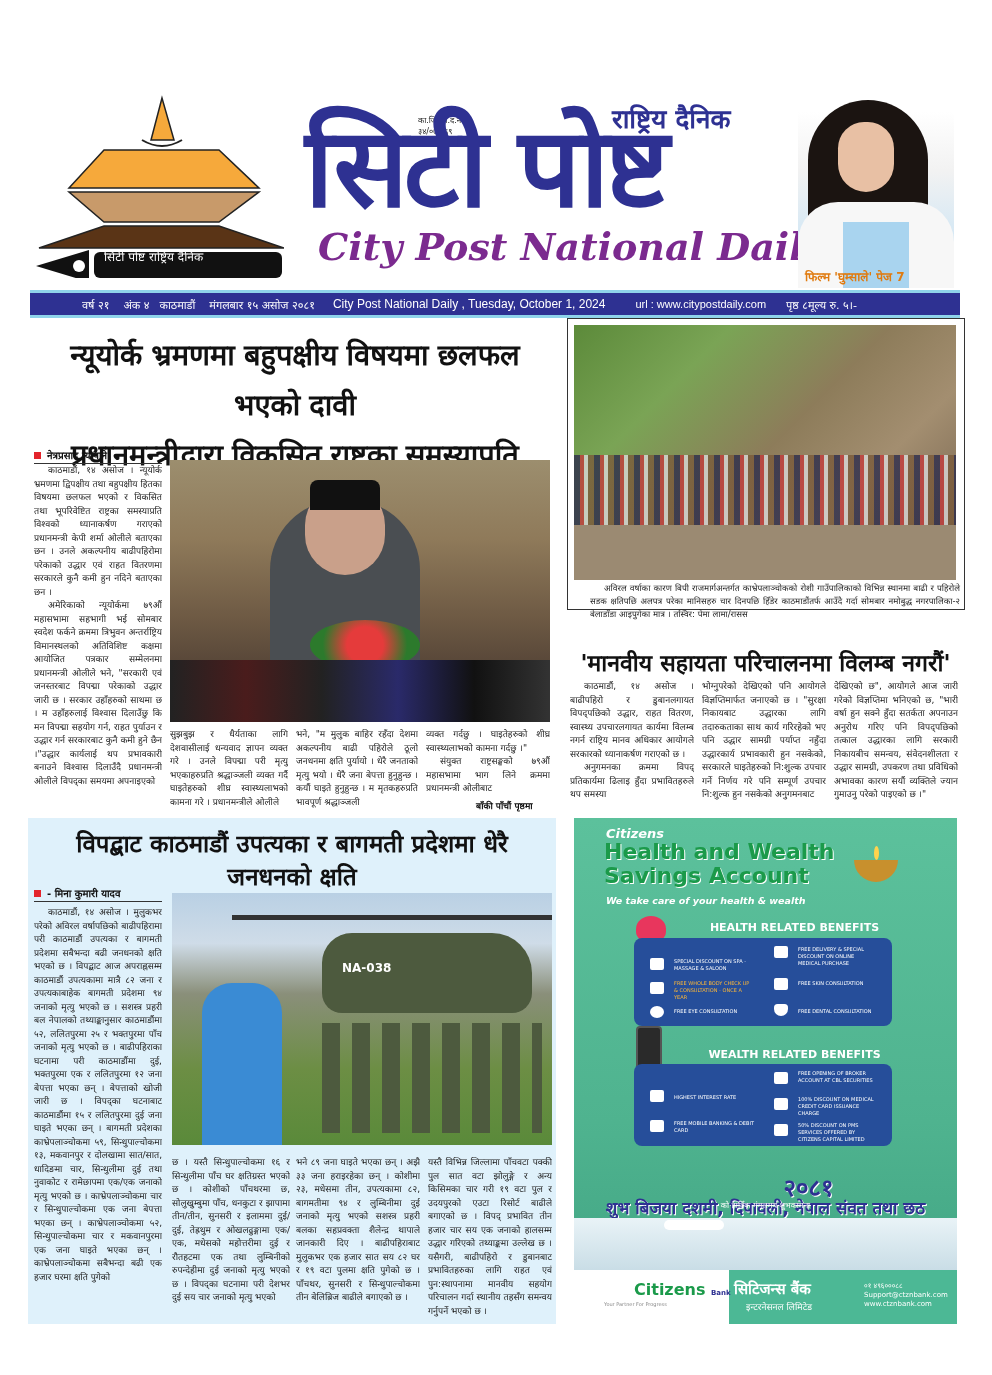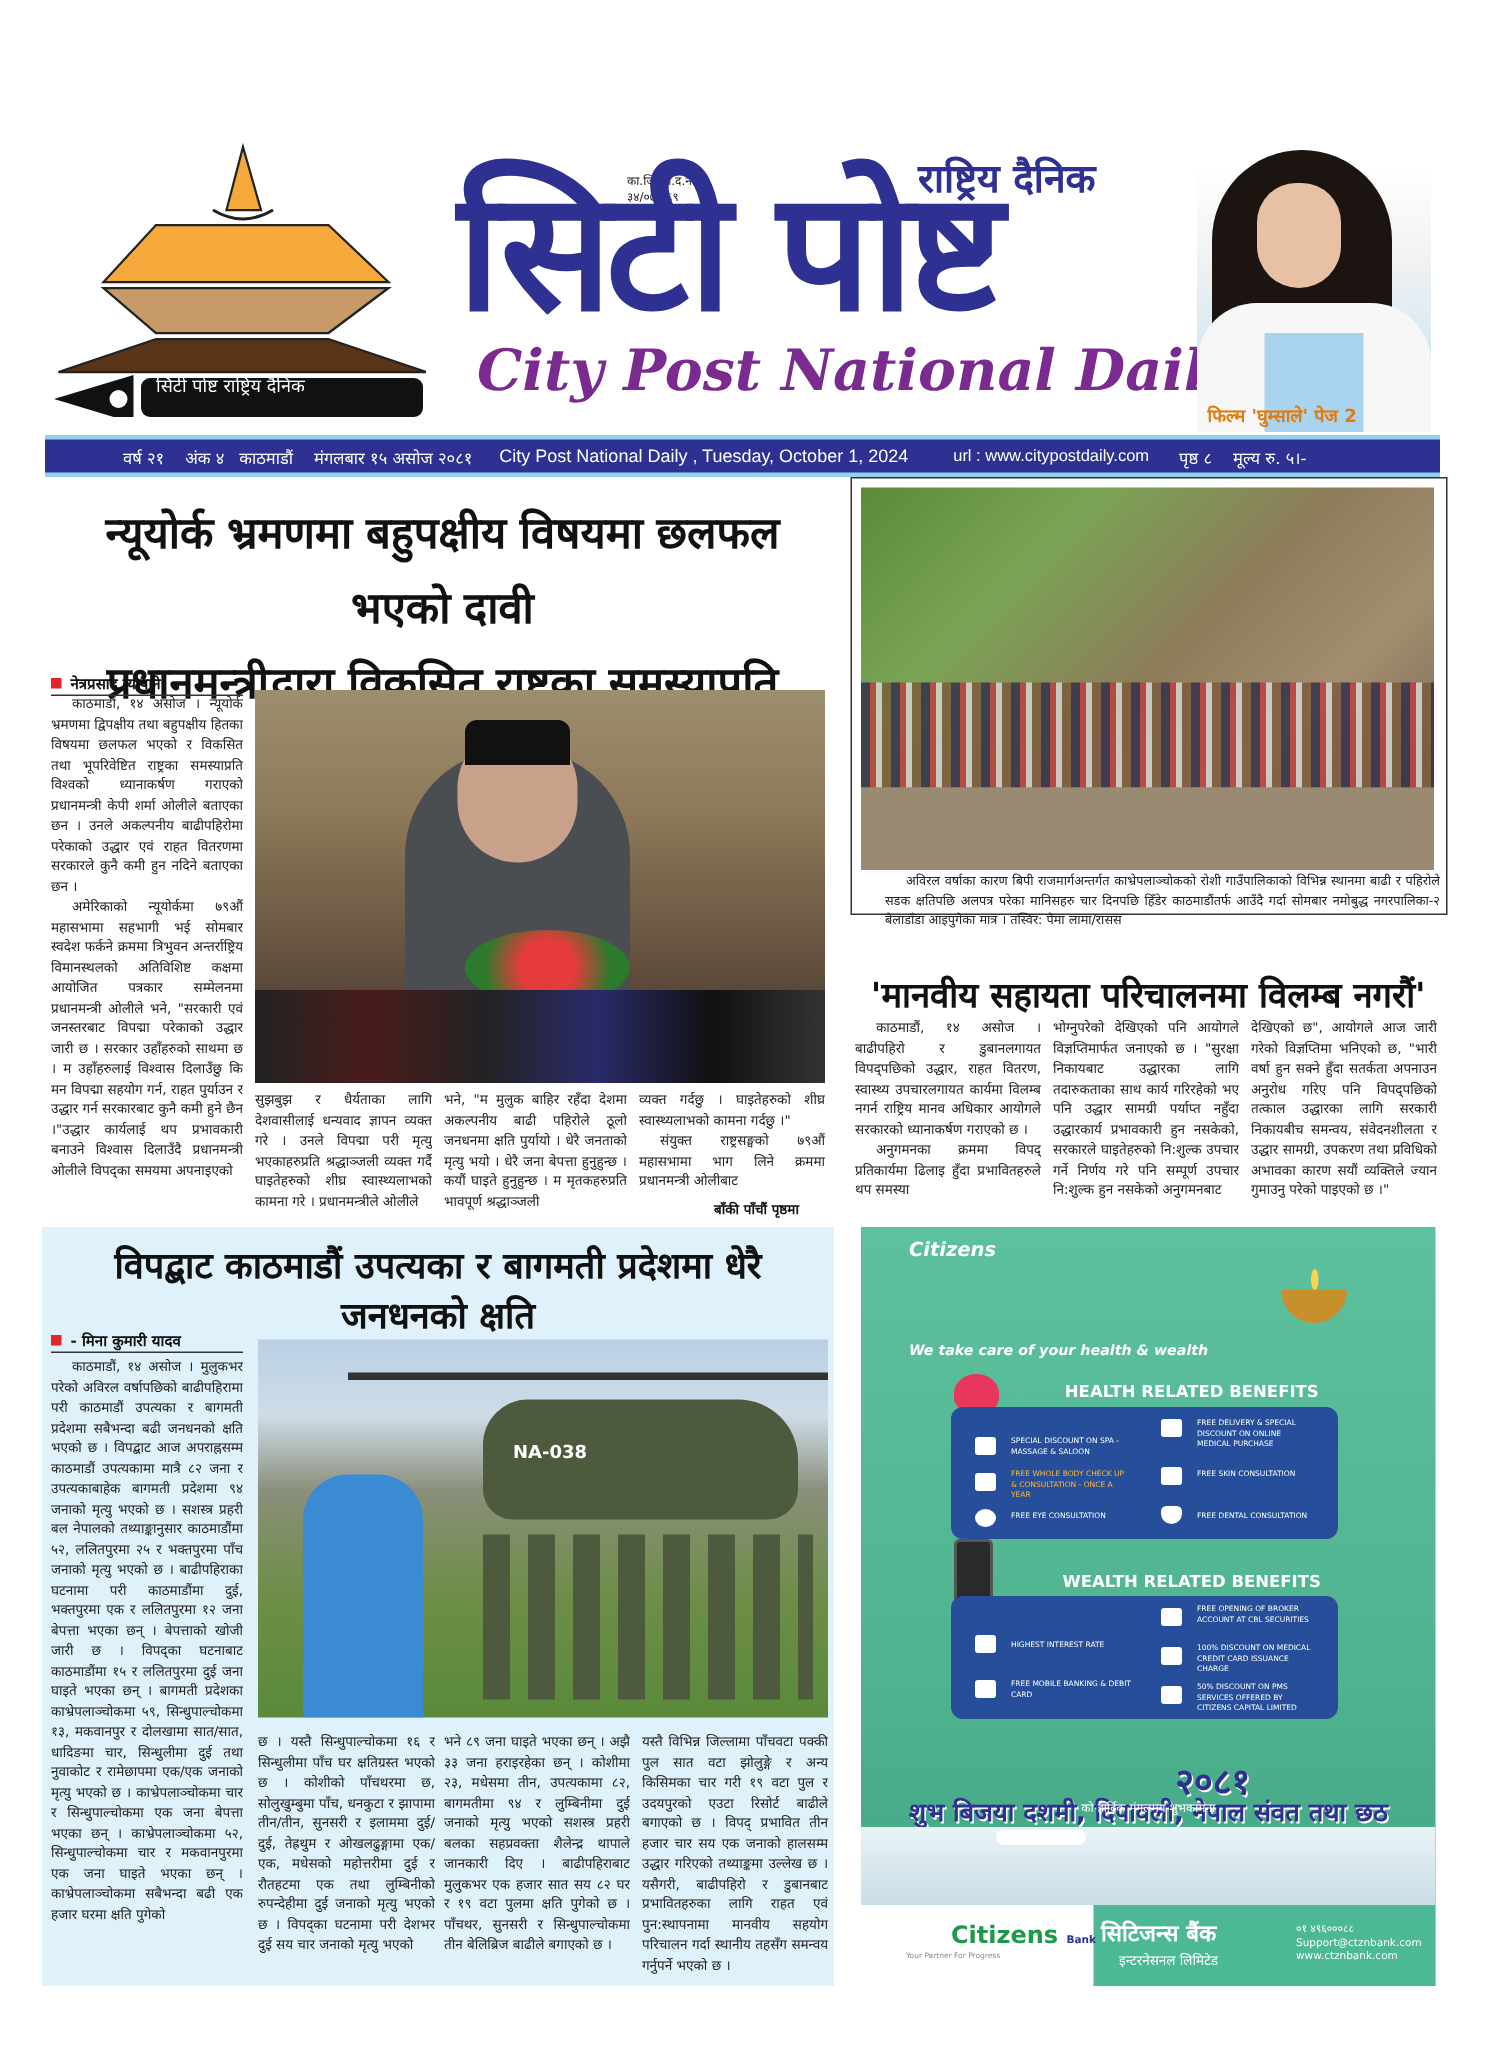--- a/index.html
+++ b/index.html
@@ -93,31 +93,31 @@
 <div class="abs np-title">सिटी पोष्ट</div>
 <div class="abs np-sub">राष्ट्रिय दैनिक</div>
 <div class="abs en-title">City Post National Daily</div>
 
 <div class="abs promo">
   <div class="hair"></div>
     <div class="shirt"></div>
     <div class="top"></div>
     <div class="face"></div>
 </div>
-<div class="abs promo-cap">फिल्म 'घुम्साले' पेज 2</div>
+<div class="abs promo-cap">फिल्म 'घुम्साले' पेज 7</div>
 
 <div class="abs datebar">
   <span style="margin-left:52px">वर्ष २१</span>
   <span style="margin-left:14px">अंक ४</span>
   <span style="margin-left:10px">काठमाडौं</span>
   <span style="margin-left:14px">मंगलबार १५ असोज २०८१</span>
   <span style="margin-left:18px;font-family:'Liberation Sans',sans-serif;font-size:12px">City Post National Daily , Tuesday,  October 1,   2024</span>
   <span style="margin-left:30px;font-family:'Liberation Sans',sans-serif;font-size:11px">url : www.citypostdaily.com</span>
   <span style="margin-left:20px">पृष्ठ ८</span>
-  <span style="margin-left:14px">मूल्य रु. ५।-</span>
+  <span style="">मूल्य रु. ५।-</span>
 </div>
 
 <div class="abs hl1">
   <div>न्यूयोर्क भ्रमणमा बहुपक्षीय विषयमा छलफल भएको दावी</div>
   <div>प्रधानमन्त्रीद्वारा विकसित राष्ट्रका समस्याप्रति विश्वको ध्यानाकर्षण</div>
 </div>
 
 <div class="abs" style="left:34px;top:448px;width:128px;">
   <div class="byline">
       <span class="sq"></span>
@@ -193,20 +193,24 @@
 </div>
 <div class="abs col" style="left:296px;top:1156px;width:124px;height:162px;overflow:hidden;">
   <p style="text-indent:0">भने ८९ जना घाइते भएका छन् । अझै ३३ जना हराइरहेका छन् । कोशीमा २३, मधेसमा तीन, उपत्यकामा ८२, बागमतीमा ९४ र लुम्बिनीमा दुई जनाको मृत्यु भएको सशस्त्र प्रहरी बलका सहप्रवक्ता शैलेन्द्र थापाले जानकारी दिए । बाढीपहिराबाट मुलुकभर एक हजार सात सय ८२ घर र १९ वटा पुलमा क्षति पुगेको छ । पाँचथर, सुनसरी र सिन्धुपाल्चोकमा तीन बेलिब्रिज बाढीले बगाएको छ ।</p>
 </div>
 <div class="abs col" style="left:428px;top:1156px;width:124px;height:162px;overflow:hidden;">
   <p style="text-indent:0">यस्तै विभिन्न जिल्लामा पाँचवटा पक्की पुल सात वटा झोलुङ्गे र अन्य किसिमका चार गरी १९ वटा पुल र उदयपुरको एउटा रिसोर्ट बाढीले बगाएको छ । विपद् प्रभावित तीन हजार चार सय एक जनाको हालसम्म उद्धार गरिएको तथ्याङ्कमा उल्लेख छ ।यसैगरी, बाढीपहिरो र डुबानबाट प्रभावितहरुका लागि राहत एवं पुन:स्थापनामा मानवीय सहयोग परिचालन गर्दा स्थानीय तहसँग समन्वय गर्नुपर्ने भएको छ ।</p>
 </div>
 
 <div class="abs ad">
   <div class="brand">Citizens</div>
+  <div class="title">
+    <div>Health and Wealth</div>
+    <div>Savings Account</div>
+  </div>
   <div class="tag">We take care of your health &amp; wealth</div>
   <div class="abs" style="left:280px;top:42px;width:44px;height:22px;background:#c8902d;border-radius:0 0 22px 22px;"></div>
   <div class="abs" style="left:300px;top:28px;width:5px;height:14px;background:#ffd34d;border-radius:50%;"></div>
 
   <div class="sect" style="top:103px">HEALTH RELATED BENEFITS</div>
   <div class="abs" style="left:62px;top:98px;width:30px;height:26px;background:#e8365d;border-radius:50% 50% 40% 40%;"></div>
   <div class="panel" style="top:120px;height:88px;">
     <div class="bicon" style="left:16px;top:20px"></div>
     <div class="ben" style="left:40px;top:20px">SPECIAL DISCOUNT ON SPA - MASSAGE &amp; SALOON</div>
     <div class="bicon" style="left:16px;top:44px"></div>

